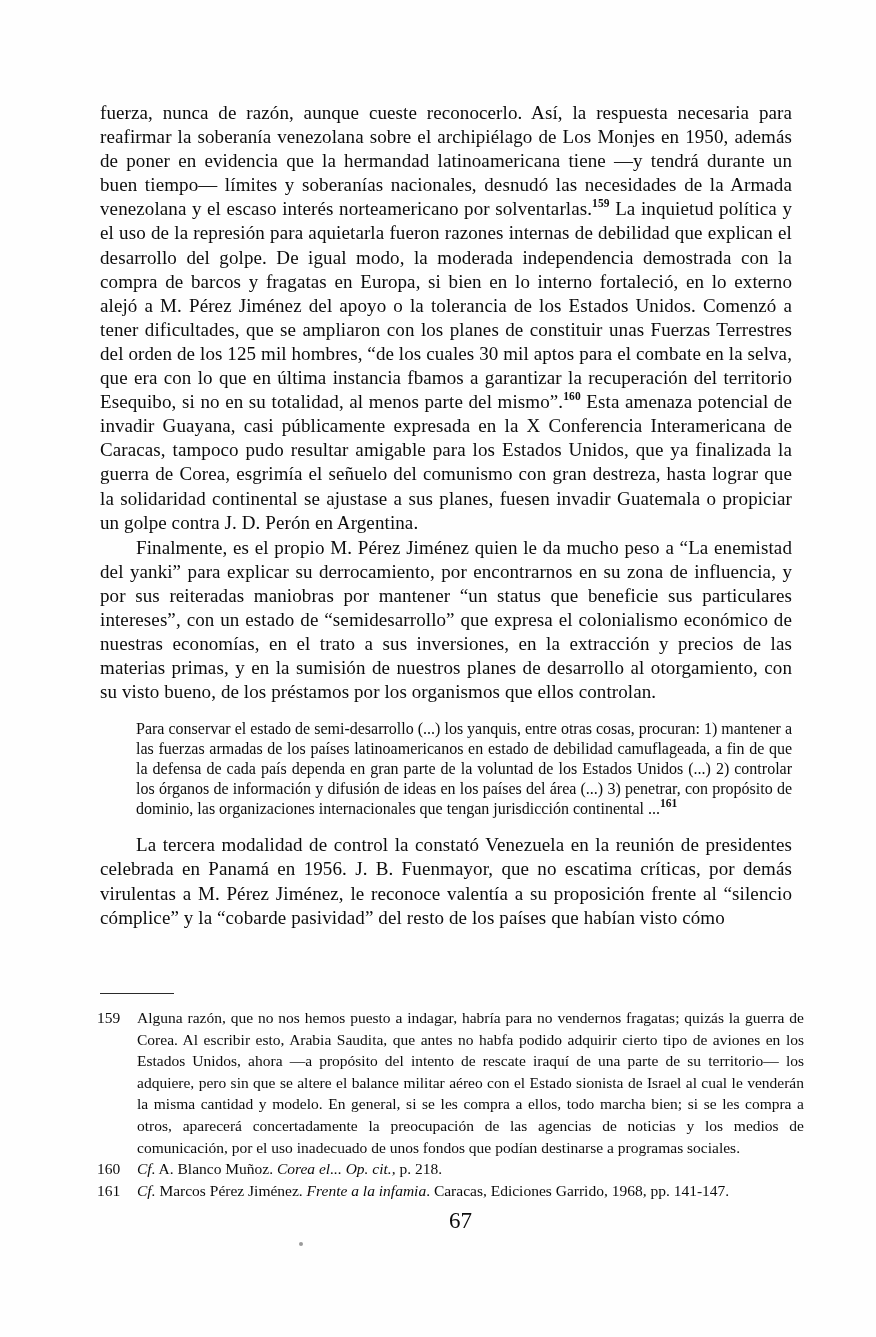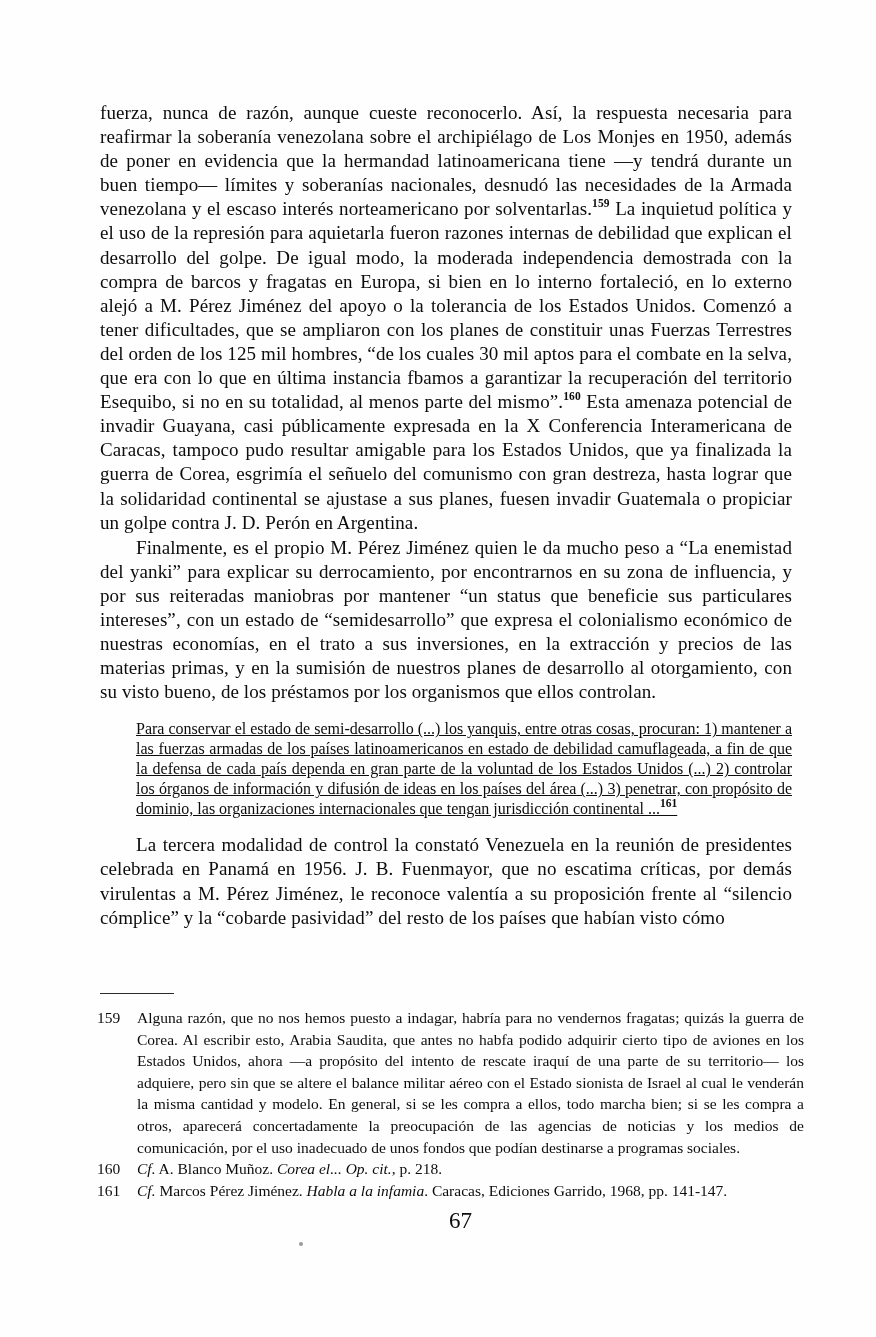--- a/index.html
+++ b/index.html
@@ -23,21 +23,20 @@
     text-align:justify;
     letter-spacing:0.1px;
   }
   p.body.indent{text-indent:36px;margin-top:1px;}
   blockquote.quote{
     margin:15px 0 14px 36px;
     padding:0;
     font-size:16px;
     line-height:20px;
     text-align:justify;
-    text-decoration:underline;
   }
   sup.fnref{
     font-size:11.5px;
     font-weight:700;
     line-height:0;
     position:relative;
     top:-1px;
     vertical-align:super;
   }
   .footnotes{
@@ -87,21 +86,21 @@
         <div class="fn-row">
           <div class="fn-num">159</div>
           <div class="fn-text">Alguna razón, que no nos hemos puesto a indagar, habría para no vendernos fragatas; quizás la guerra de Corea. Al escribir esto, Arabia Saudita, que antes no habfa podido adquirir cierto tipo de aviones en los Estados Unidos, ahora —a propósito del intento de rescate iraquí de una parte de su territorio— los adquiere, pero sin que se altere el balance militar aéreo con el Estado sionista de Israel al cual le venderán la misma cantidad y modelo. En general, si se les compra a ellos, todo marcha bien; si se les compra a otros, aparecerá concertadamente la preocupación de las agencias de noticias y los medios de comunicación, por el uso inadecuado de unos fondos que podían destinarse a programas sociales.</div>
         </div>
         <div class="fn-row">
           <div class="fn-num">160</div>
           <div class="fn-text"><i>Cf.</i> A. Blanco Muñoz. <i>Corea el... Op. cit.,</i> p. 218.</div>
         </div>
         <div class="fn-row">
           <div class="fn-num">161</div>
-          <div class="fn-text"><i>Cf.</i> Marcos Pérez Jiménez. <i>Habla a la infamia</i>. Caracas, Ediciones Garrido, 1968, pp. 141-147.</div>
+          <div class="fn-text"><i>Cf.</i> Marcos Pérez Jiménez. <i>Frente a la infamia</i>. Caracas, Ediciones Garrido, 1968, pp. 141-147.</div>
         </div>
       </div>
   </div>
 
   <div class="scan-speck"></div>
 
   <div class="page-number">67</div>
 </div>
 
 </body></html>

